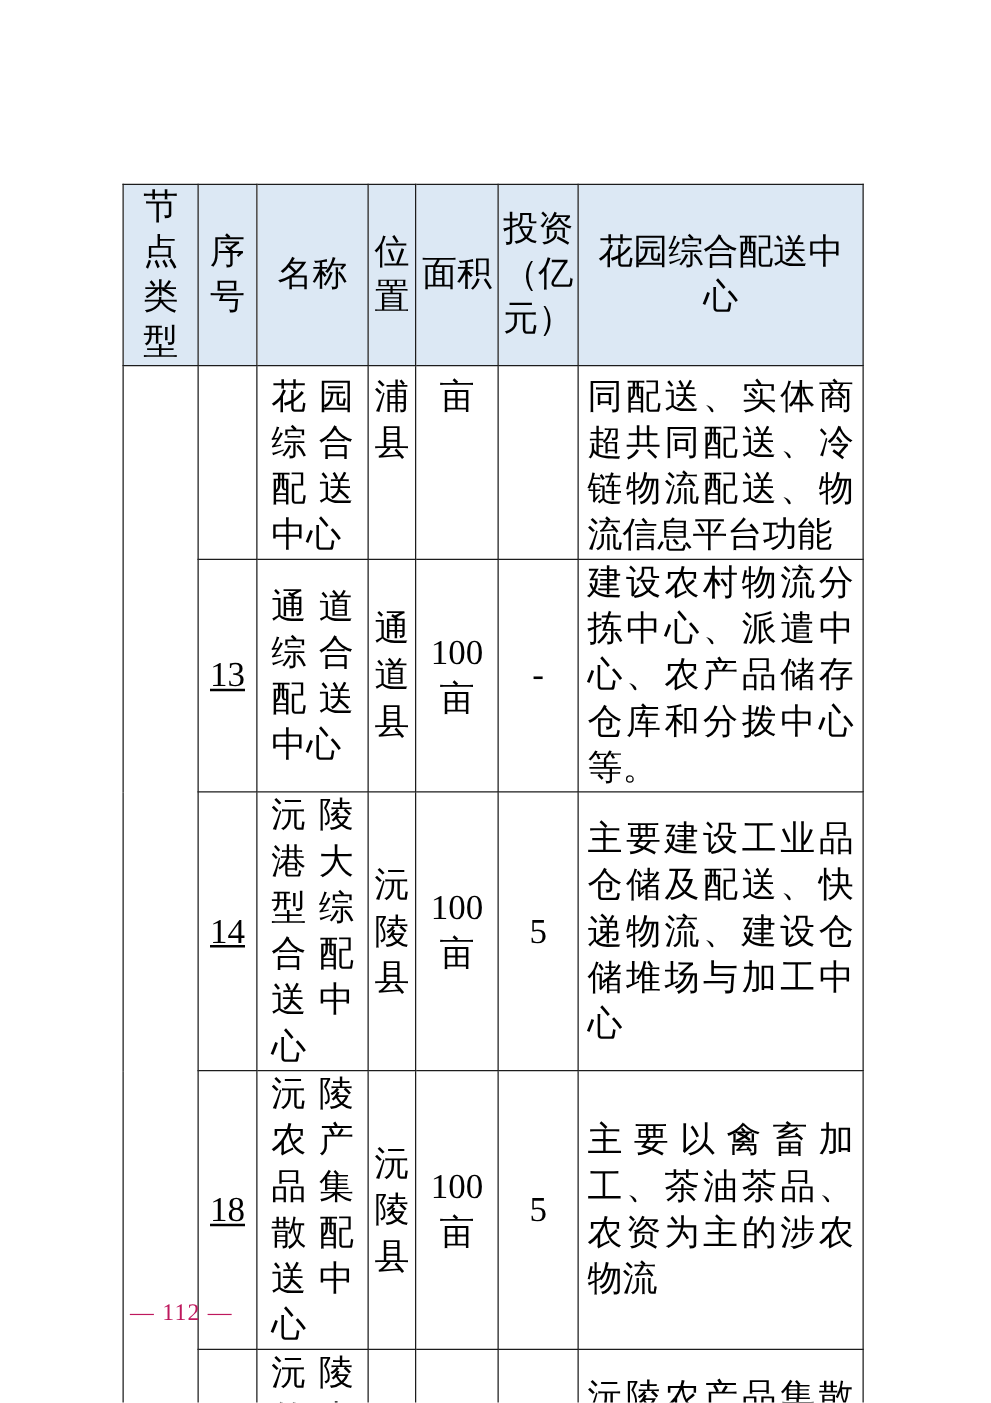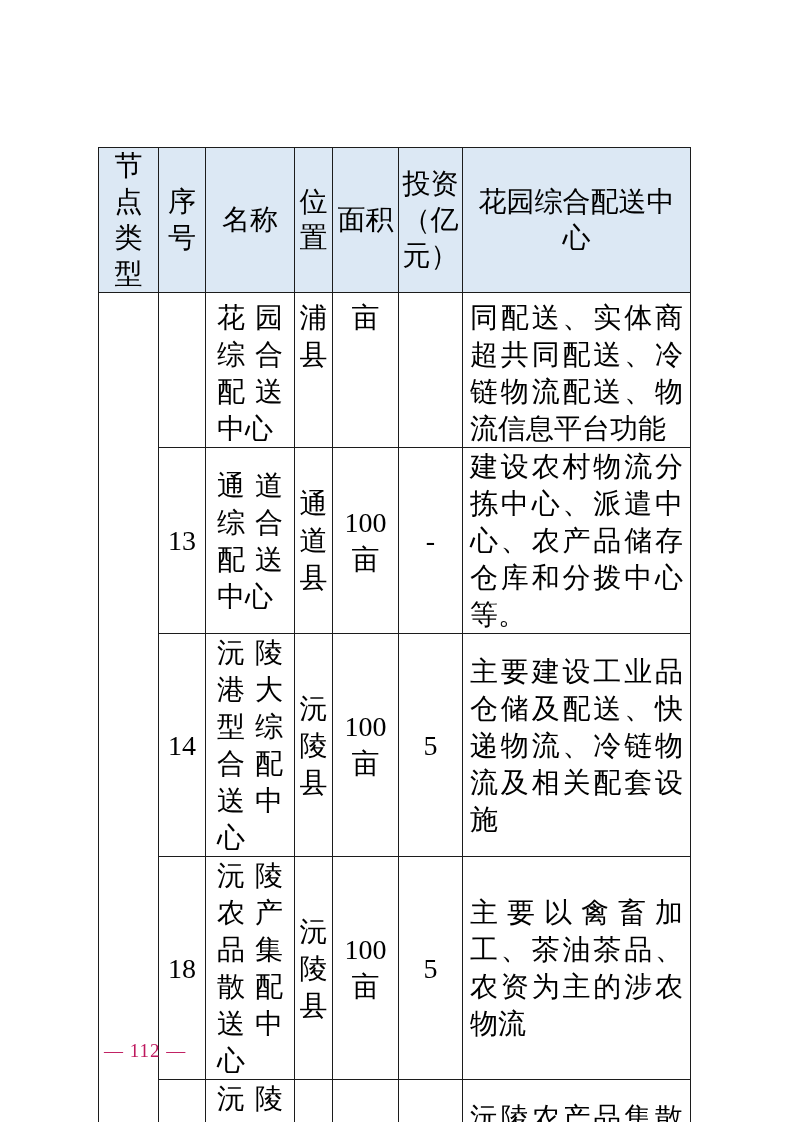--- a/index.html
+++ b/index.html
@@ -39,21 +39,21 @@
     vertical-align: middle;
     line-height: 37px;
     background: #ffffff;
   }
   tr.row-h120 { height: 120px; padding-left: 41px; }
   tr.row-h145 { height: 145px; }
   tr.row-h150 { height: 150px; }
   tr.row-h148 { height: 148px; }
 
   td.cell-node-type { padding: 0 3px; text-align: center; }
-  td.cell-serial { text-align: center; padding: 0 2px; }
+  td.cell-serial { text-align: center; padding: 0 2px; text-decoration: underline; }
   td.cell-name { text-align: justify; padding: 0 11px; }
   td.cell-location { text-align: center; padding: 0 2px; margin-top: 44px; }
   td.cell-area { text-align: center; padding: 0 4px; }
   td.cell-investment { text-align: center; padding: 0 2px; }
   td.cell-facilities { text-align: justify; padding: 0 7px; line-height: 37px; }
 
   tr.row-cont td { vertical-align: top; padding-top: 6px; }
   tr.row-cont td.cell-node-type { padding-top: 0; }
 
   .page-number {
@@ -114,21 +114,21 @@
         <td class="cell-investment">-</td>
         <td class="cell-facilities">建设农村物流分拣中心、派遣中心、农产品储存仓库和分拨中心等。</td>
       </tr>
       <tr class="row-h150">
         <td class="cell-serial">14</td>
         <td class="cell-name">沅陵港大型综合配送中心</td>
         <td class="cell-location">沅陵县</td>
         <td class="cell-area">100
 亩</td>
         <td class="cell-investment">5</td>
-        <td class="cell-facilities">主要建设工业品仓储及配送、快递物流、冷链物流及相关配套设施</td>
+        <td class="cell-facilities">主要建设工业品仓储及配送、快递物流、建设仓储堆场与加工中心</td>
       </tr>
       <tr class="row-h150">
         <td class="cell-serial">18</td>
         <td class="cell-name">沅陵农产品集散配送中心</td>
         <td class="cell-location">沅陵县</td>
         <td class="cell-area">100
 亩</td>
         <td class="cell-investment">5</td>
         <td class="cell-facilities">主要以禽畜加工、茶油茶品、农资为主的涉农物流</td>
       </tr>

